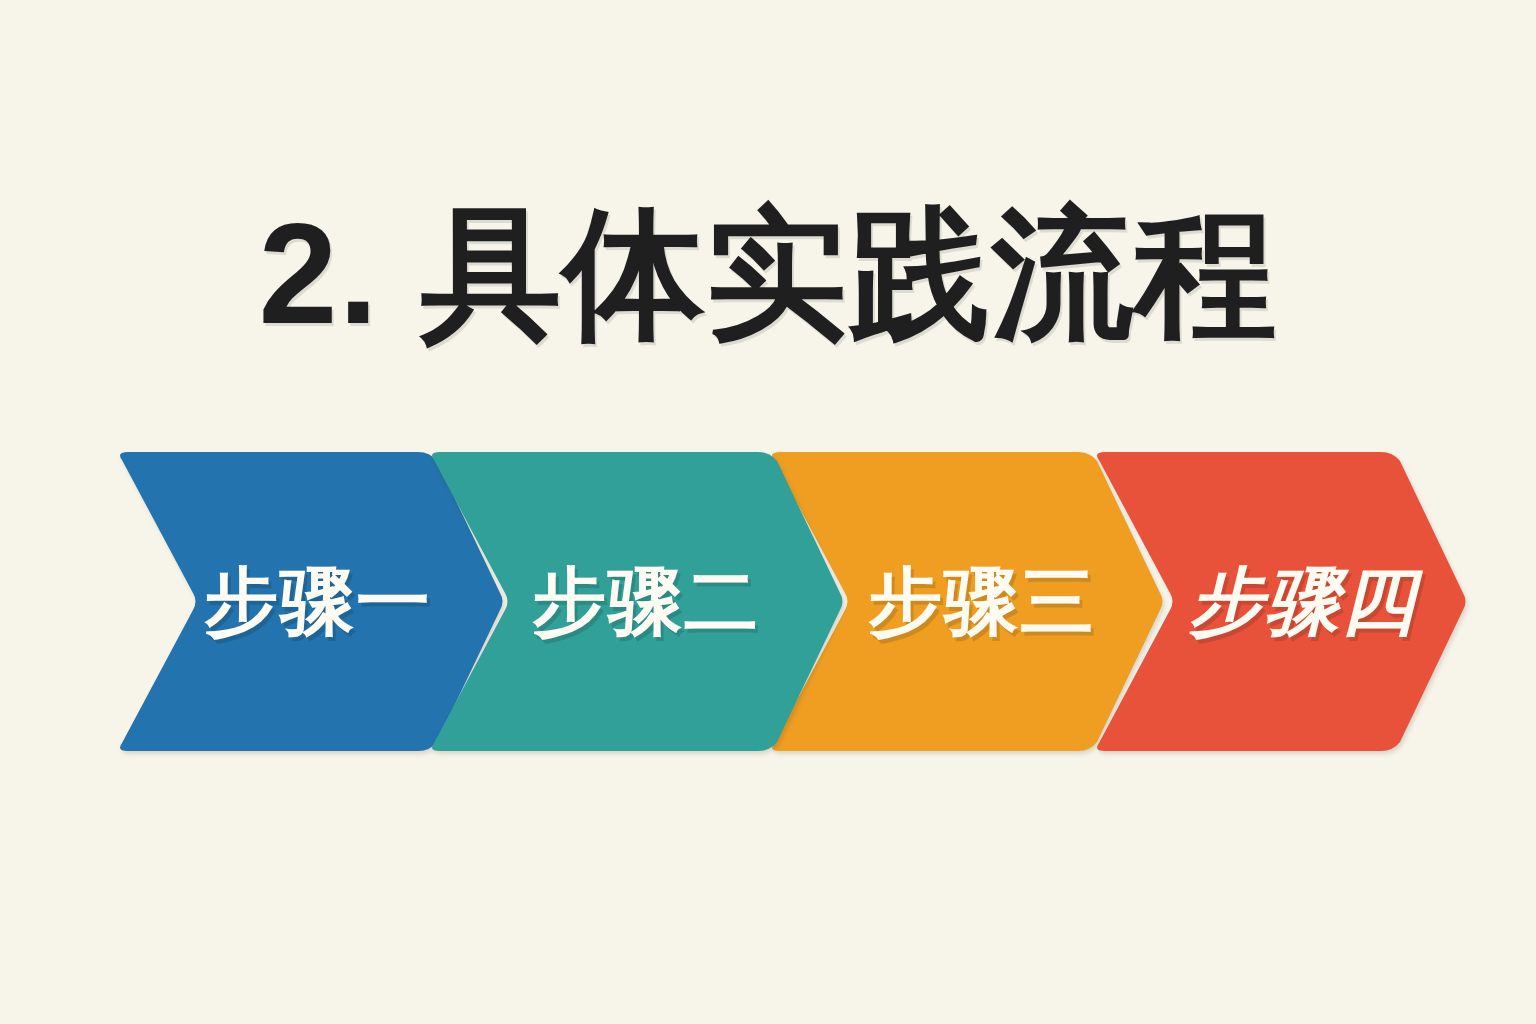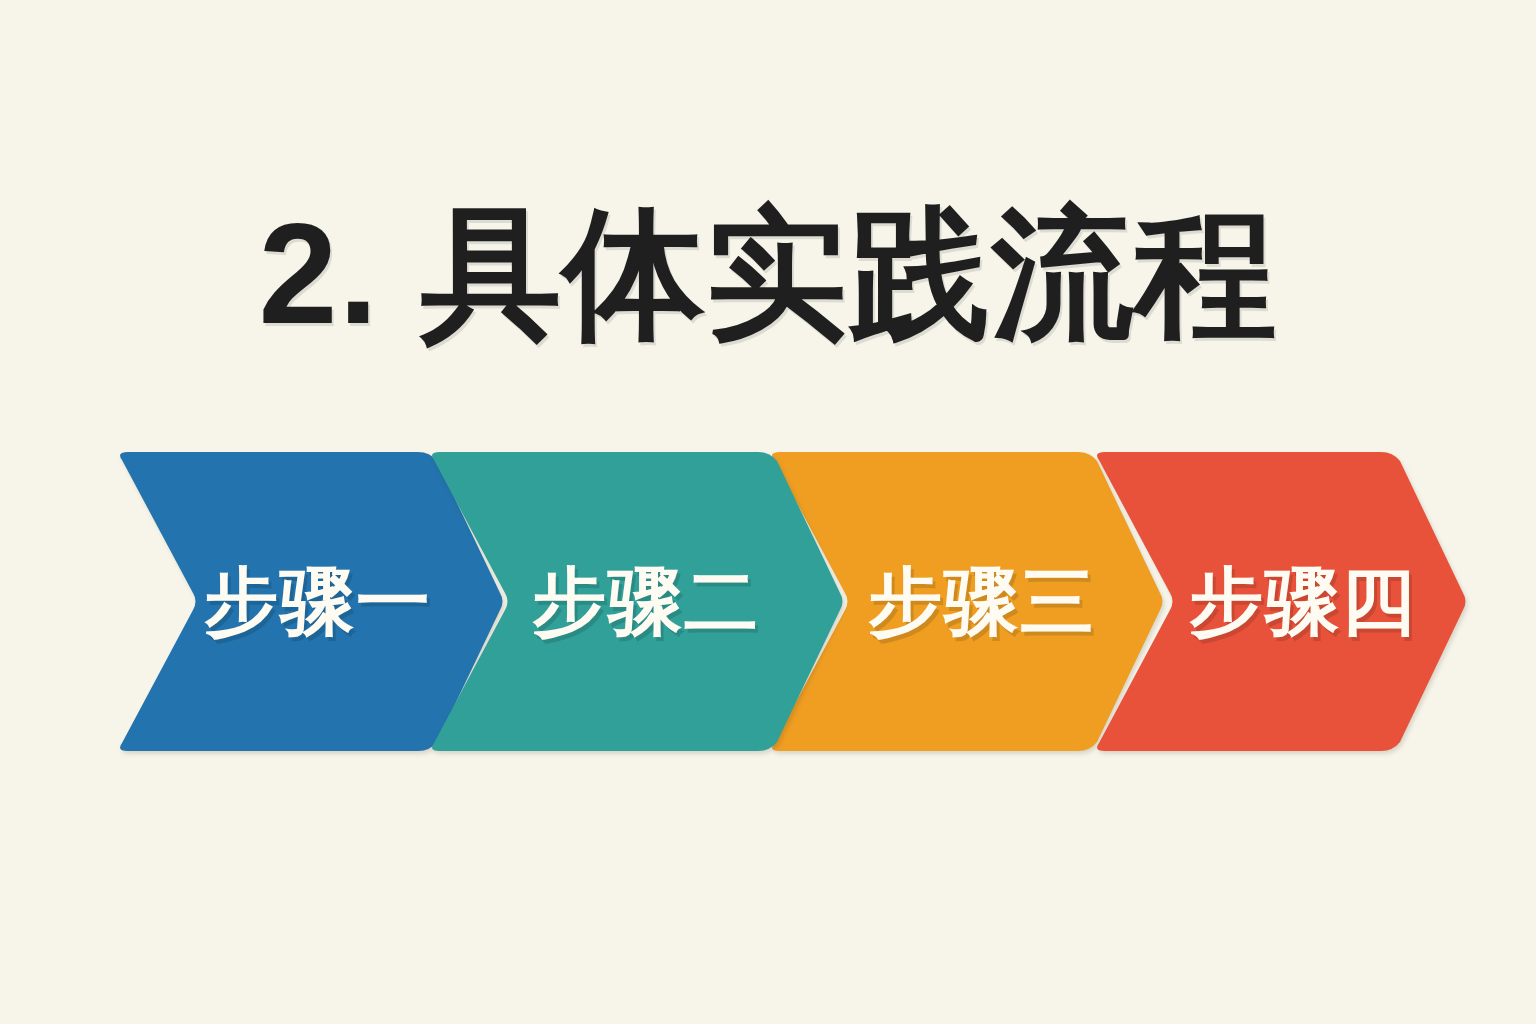--- a/index.html
+++ b/index.html
@@ -170,17 +170,17 @@
                  L 378 143
                  Q 383 151 378 160
                  L 315 292
                  Q 308 301 296 301
                  L 20 301
                  Q 8 301 14 293
                  L 85 160
                  Q 90 151 85 143
                  Z" fill="#e8523a"></path>
       </svg>
-      <span class="chev-label" style="color: rgb(253, 251, 242);">步骤四</span>
+      <span class="chev-label" style="color: rgb(253, 251, 242); font-style: italic;">步骤四</span>
     </div>
 
   </div>
 </div>
 
 </body></html>

